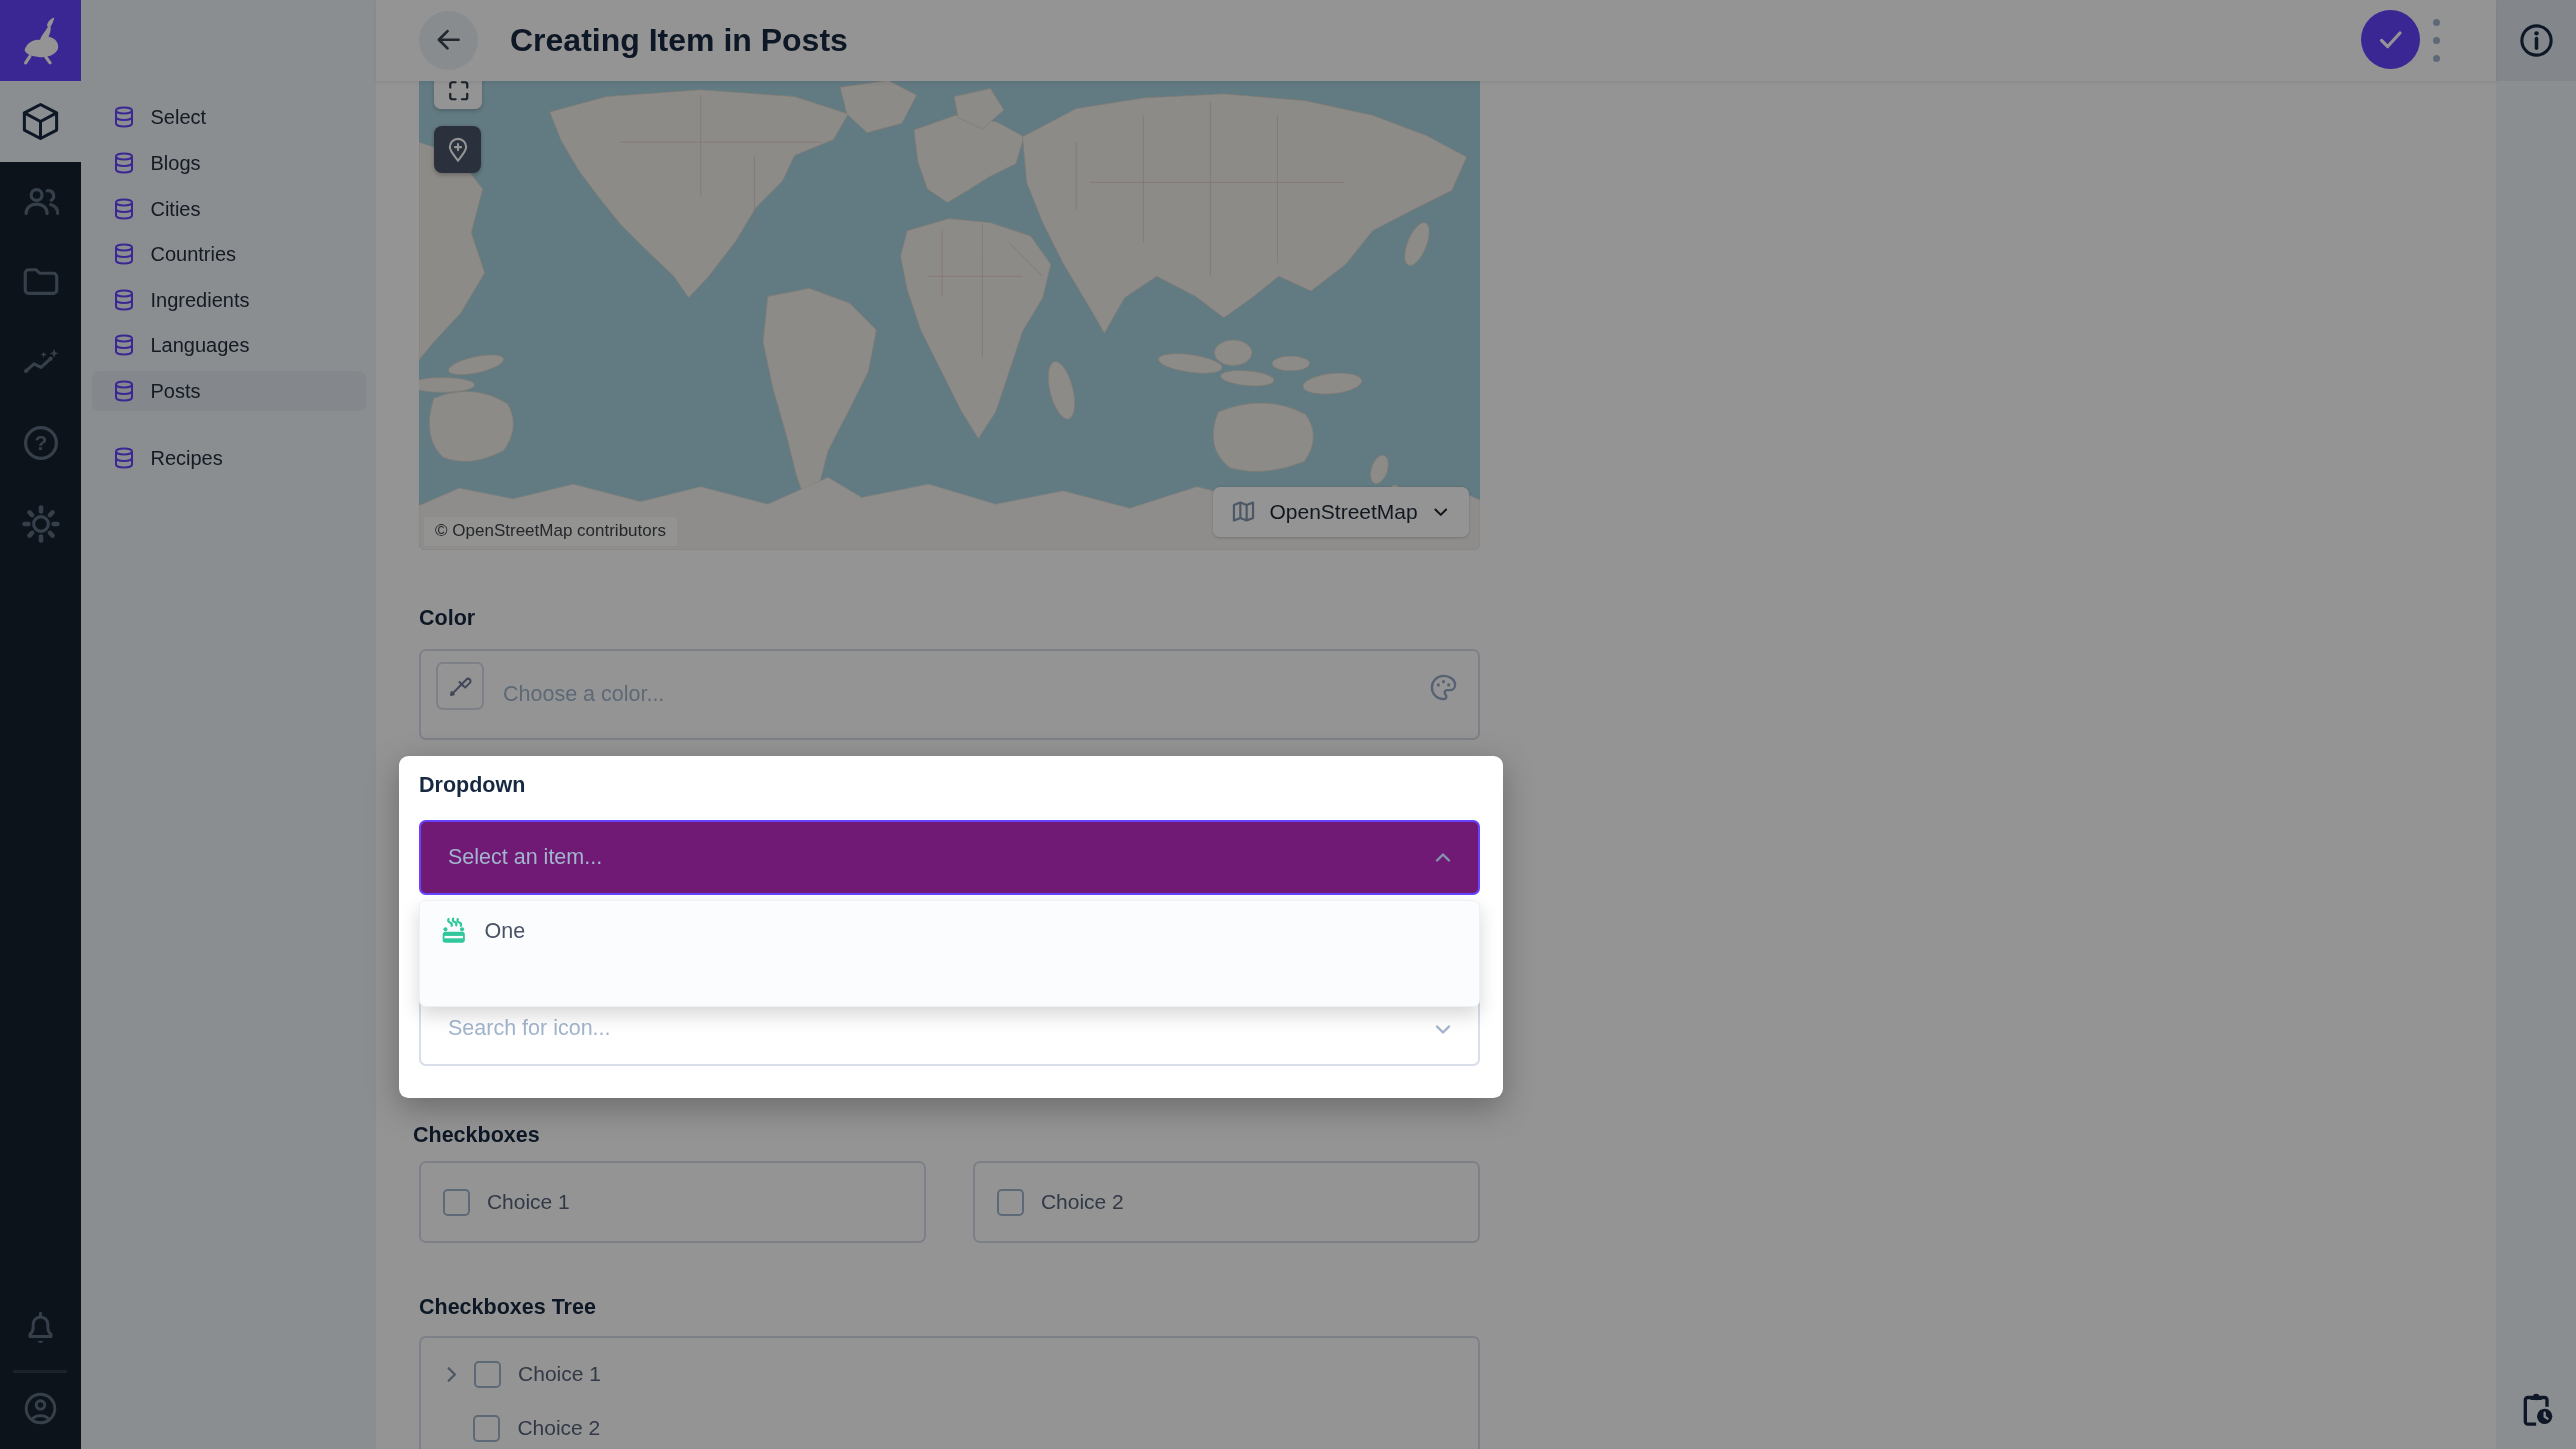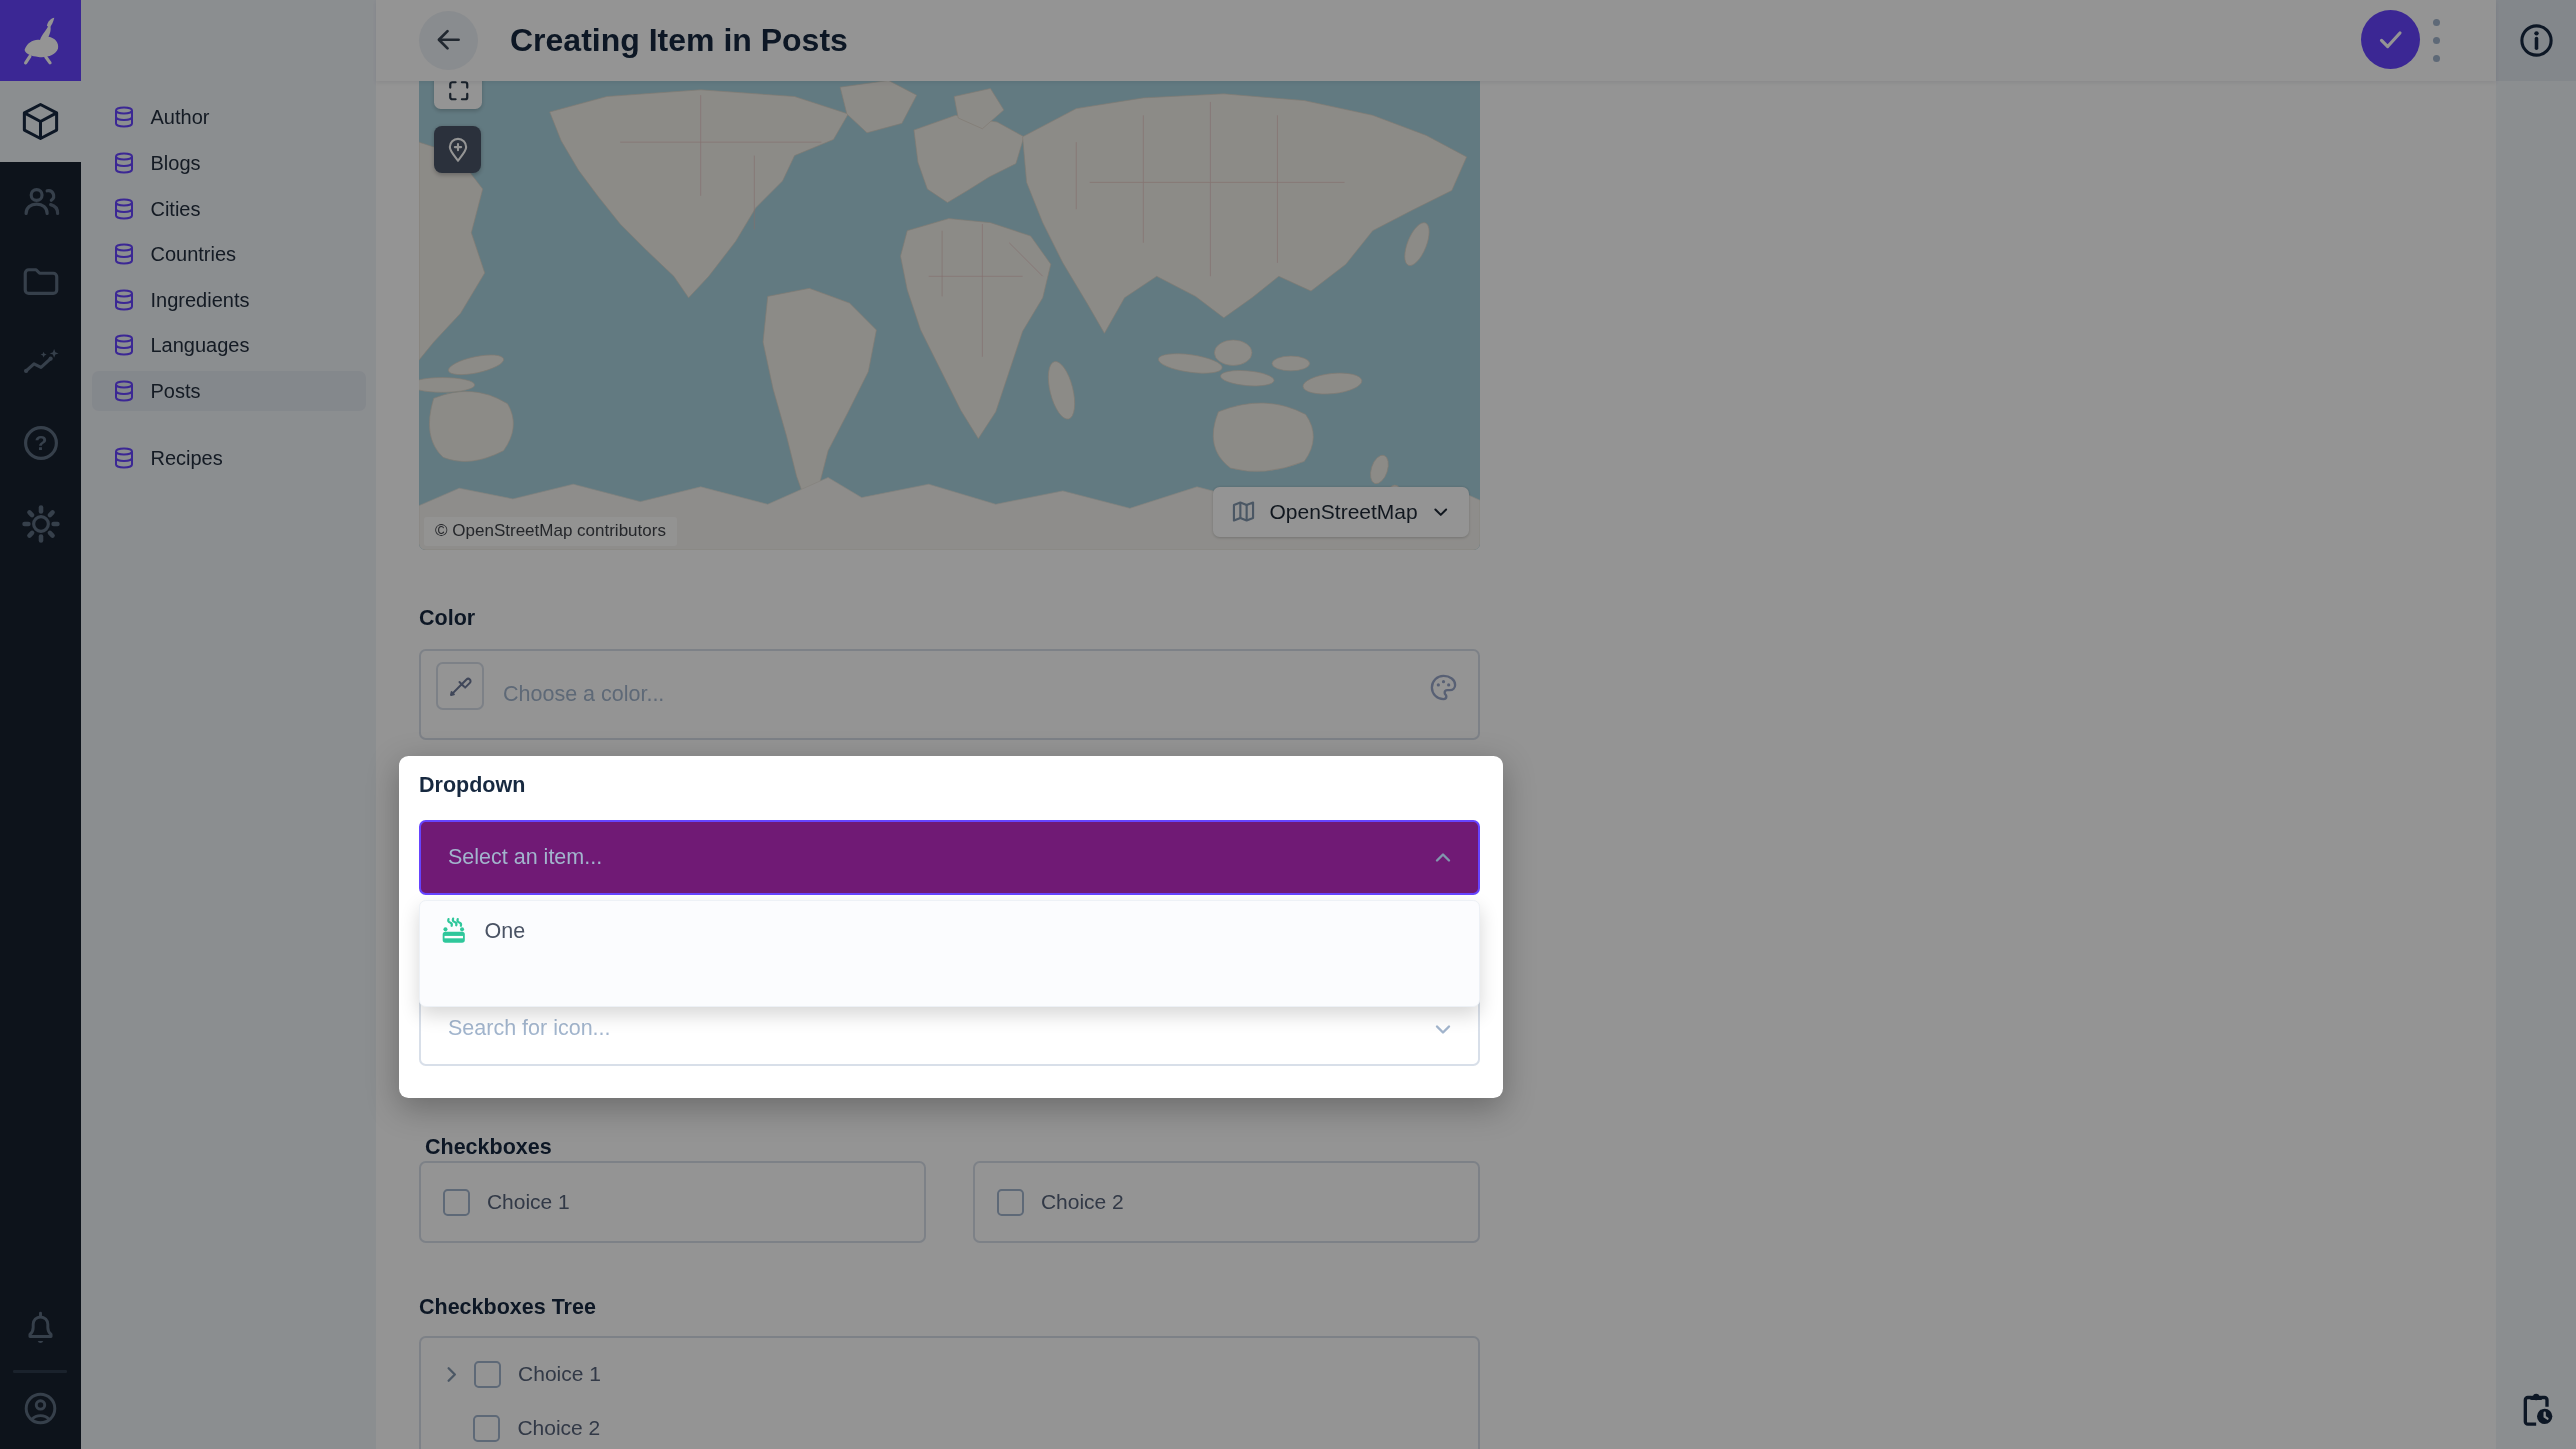--- a/index.html
+++ b/index.html
@@ -183,21 +183,21 @@
 </div>
 
 <div id="nav-panel" class="abs">
 
   <div class="nav-item" style="top:97px">
     <svg class="nav-ic" viewBox="0 0 24 24" fill="none" stroke="#6644FF" stroke-width="2">
         <ellipse cx="12" cy="5.5" rx="8" ry="3"></ellipse>
         <path d="M4,5.5 v6.5 c0,1.66 3.58,3 8,3 s8,-1.34 8,-3 V5.5"></path>
         <path d="M4,12 v6.5 c0,1.66 3.58,3 8,3 s8,-1.34 8,-3 V12"></path>
       </svg>
-    <span class="nav-label">Author</span>
+    <span class="nav-label">Select</span>
   </div>
   <div class="nav-item" style="top:143px">
     <svg class="nav-ic" viewBox="0 0 24 24" fill="none" stroke="#6644FF" stroke-width="2">
         <ellipse cx="12" cy="5.5" rx="8" ry="3"></ellipse>
         <path d="M4,5.5 v6.5 c0,1.66 3.58,3 8,3 s8,-1.34 8,-3 V5.5"></path>
         <path d="M4,12 v6.5 c0,1.66 3.58,3 8,3 s8,-1.34 8,-3 V12"></path>
       </svg>
     <span class="nav-label">Blogs</span>
   </div>
   <div class="nav-item" style="top:189px">
@@ -376,21 +376,21 @@
   </div>
   <span id="color-placeholder" class="placeholder">Choose a color...</span>
   <svg id="palette-icon" width="31" height="31" viewBox="0 0 24 24" fill="none">
     <path d="M12,3 a9,9 0 1 0 0,18 c1.4,0 2.2,-0.9 2.2,-2 c0,-0.6 -0.25,-1.1 -0.65,-1.5 c-0.4,-0.4 -0.65,-0.9 -0.65,-1.5 c0,-1.1 0.9,-2 2.1,-2 H17 a4,4 0 0 0 4,-4 C21,6 17,3 12,3 Z" stroke="#98A6C8" stroke-width="1.8"></path>
     <circle cx="8" cy="10" r="1.25" fill="#98A6C8"></circle>
       <circle cx="12" cy="7.5" r="1.25" fill="#98A6C8"></circle>
       <circle cx="16" cy="10" r="1.25" fill="#98A6C8"></circle>
   </svg>
 </div>
 
-<div class="field-label" style="left:425px; top:1123px;margin-top:12px;">Checkboxes</div>
+<div class="field-label" style="left:413px; top:1123px;">Checkboxes</div>
 <div class="choice-box" style="left:419px;">
   <span class="checkbox"></span>
   <span class="choice-label">Choice 1</span>
 </div>
 <div class="choice-box" style="left:973px;">
   <span class="checkbox"></span>
   <span class="choice-label">Choice 2</span>
 </div>
 
 <div class="field-label" style="left:419px; top:1295px;">Checkboxes Tree</div>

